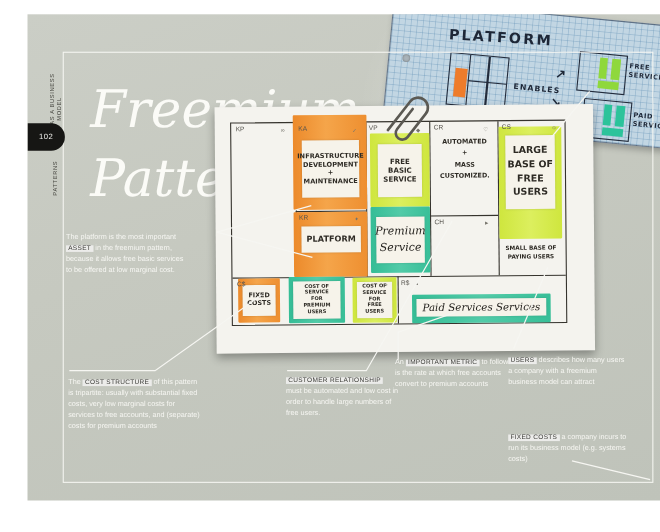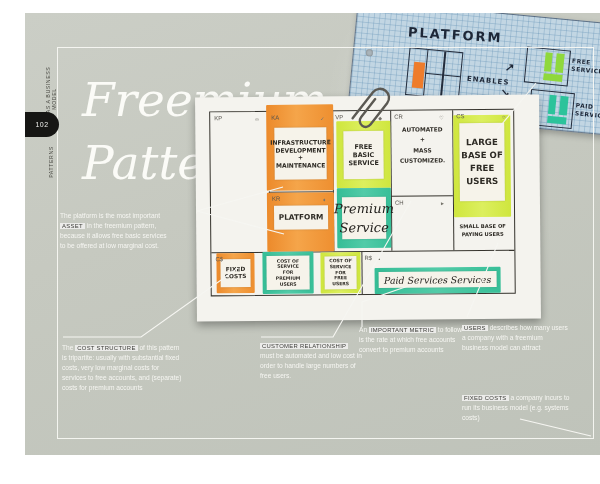--- a/index.html
+++ b/index.html
@@ -175,30 +175,30 @@
         </div>
         <div class="sticky chartreuse" style="left:126px;top:10px;width:54px;height:67px">
           <div class="patch" style="left:7px;top:10px;width:40px;height:48px">
             <span class="marker" style="font-size:6.4px">FREE
 BASIC
 SERVICE</span>
           </div>
         </div>
         <div class="sticky teal" style="left:126px;top:77px;width:54px;height:60px">
           <div class="patch" style="left:5px;top:9px;width:44px;height:42px">
-            <span class="script" style="font-size:13px;line-height:1.5">Premium
+            <span class="script" style="font-size:10px;line-height:1.5">Premium
 Service</span>
           </div>
         </div>
         <div class="cr-note marker">AUTOMATED
 +
 MASS
 CUSTOMIZED.</div>
         <div class="sticky chartreuse" style="left:243px;top:5px;width:57px;height:102px">
-          <div class="patch" style="left:6px;top:8px;width:45px;height:78px">
+          <div class="patch" style="left:6px;top:8px;width:45px;height:67px">
             <span class="marker" style="font-size:8.6px;line-height:1.5">LARGE
 BASE OF
 FREE
 USERS</span>
           </div>
         </div>
         <div class="cs-sub marker">SMALL BASE OF
 PAYING USERS</div>
 
         <div class="sticky orange" style="left:5px;top:141px;width:38px;height:40px">

